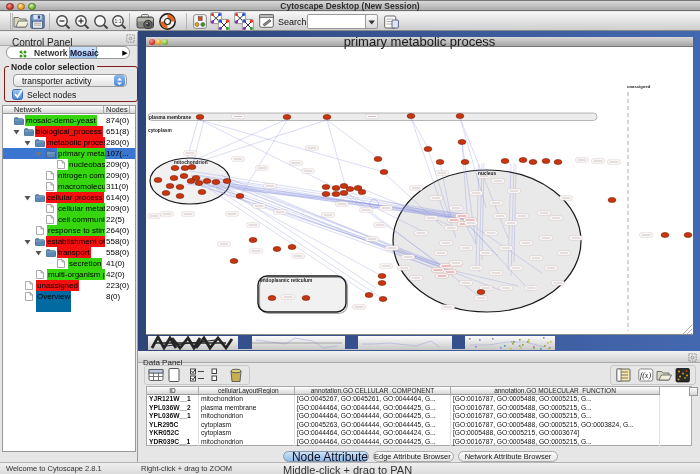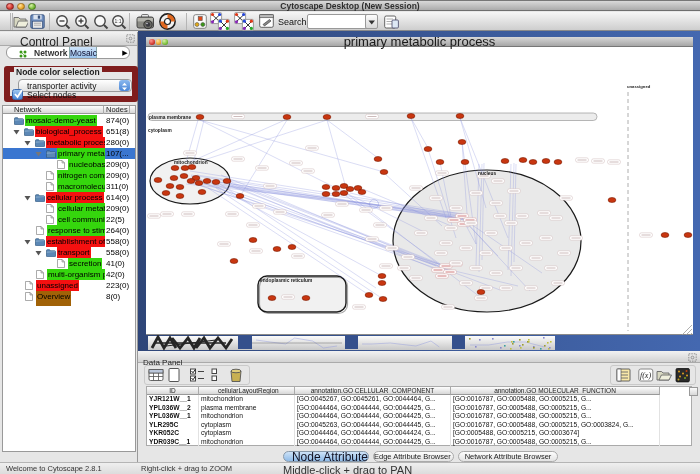--- a/index.html
+++ b/index.html
@@ -120,41 +120,41 @@
     </svg>
 <span style="position:absolute;left:10px;top:1px;width:1px;height:17px;background:#b5b5b5"></span>
 <span style="position:absolute;left:49px;top:1px;width:1px;height:17px;background:#b5b5b5"></span>
 <span style="position:absolute;left:129px;top:1px;width:1px;height:17px;background:#b5b5b5"></span>
 <span style="position:absolute;left:186px;top:1px;width:1px;height:17px;background:#b5b5b5"></span>
 <span style="position:absolute;left:12px;top:1px;width:1px;height:17px;background:#b5b5b5"></span>
 </div>
 
 <div class="abs" style="left:0;top:32px;width:138px;height:430px;background:#e6e6e6;border-right:1px solid #9a9a9a">
   <div class="abs" style="left:0;top:0;width:137px;height:14px;background:linear-gradient(#f2f2f2,#d2d2d2);border-bottom:1px solid #aaa">
-    <span style="font-size:12px;color:#222;padding-left:20px;line-height:13px;display:inline-block">Control Panel</span>
+    <span style="font-size:10px;color:#222;padding-left:12px;line-height:13px;display:inline-block">Control Panel</span>
     <svg class="abs" style="left:126px;top:2px" width="9" height="9">
         <rect x="0.8" y="0.8" width="7.4" height="7.4" fill="none" stroke="#888" stroke-width="0.9" stroke-dasharray="1.5,1"></rect>
         <circle cx="4.5" cy="4.5" r="1.4" fill="none" stroke="#888" stroke-width="0.8"></circle>
       </svg>
   </div>
 
   <div class="abs" style="left:6px;top:14px;width:124px;height:13px;background:#fff;border:1px solid #9a9a9a;border-radius:6px;overflow:hidden">
     <span class="abs" style="left:27px;top:0;height:13px;font-size:8.5px;font-weight:bold;color:#333;line-height:12px">Network</span>
     <svg class="abs" style="left:12px;top:2.5px" width="8" height="8">
         <circle cx="2" cy="2" r="1.5" fill="#3a9818"></circle>
         <circle cx="6" cy="2" r="1.5" fill="#3a9818"></circle>
         <circle cx="2" cy="6" r="1.5" fill="#3a9818"></circle>
         <circle cx="6" cy="6" r="1.5" fill="#3a9818"></circle>
         <line x1="2" y1="2" x2="6" y2="6" stroke="#3a9818" stroke-width="0.7"></line>
       </svg>
-    <span class="abs" style="left:62px;top:0;width:28px;height:13px;background:linear-gradient(#cfe4fa,#8fbbe8);border-left:1px solid #8aa;border-right:1px solid #8aa;font-size:8.5px;font-weight:normal;color:#113;text-align:center;line-height:12px">Mosaic</span>
+    <span class="abs" style="left:62px;top:0;width:28px;height:13px;background:linear-gradient(#cfe4fa,#8fbbe8);border-left:1px solid #8aa;border-right:1px solid #8aa;font-size:8.5px;font-weight:bold;color:#113;text-align:center;line-height:12px">Mosaic</span>
     <span class="abs" style="left:112px;top:0;width:12px;height:13px;text-align:center;line-height:12px;font-size:7px">▶</span>
   </div>
 
-  <div class="abs" style="left:4px;top:34px;width:134px;height:36px;border:6px solid #7f1d1d;border-radius:3px">
+  <div class="abs" style="left:4px;top:34px;width:134px;height:36px;border:1px solid #7f1d1d;border-radius:3px">
     <span class="abs" style="left:4px;top:-5px;background:#e6e6e6;font-size:8.5px;font-weight:bold;color:#222;padding:0 2px">Node color selection</span>
     <div class="abs" style="left:8px;top:6.5px;width:114px;height:13px;background:linear-gradient(#ffffff,#e2e2e2);border:1px solid #9a9a9a;border-radius:4px">
       <span class="abs" style="left:8px;top:1px;font-size:8.5px;color:#111">transporter activity</span>
       <span class="abs" style="right:1px;top:0.5px;width:11px;height:11px;background:linear-gradient(#8ab8ee,#4a86d8);border-radius:3px"></span>
       <svg class="abs" style="right:3px;top:2px" width="7" height="9">
           <path d="M1,3.5 L3.5,0.8 L6,3.5 Z" fill="#fff"></path>
           <path d="M1,5.5 L3.5,8.2 L6,5.5 Z" fill="#fff"></path>
         </svg>
     </div>
   </div>
@@ -316,21 +316,21 @@
             <path d="M5,0.5 L5,3 L7.5,3 Z" fill="#ddd" stroke="#888" stroke-width="0.6"></path>
           </svg>
           <span style="position:absolute;left:33px;top:0;height:11px;line-height:11px;background:#f51010;font-size:8px;padding:0 1px;white-space:nowrap;max-width:69px;overflow:hidden;display:inline-block">unassigned</span>
           <span style="position:absolute;left:103px;top:0;height:11px;line-height:11px;font-size:8px;color:#000">223(0)</span>
         </div>
 <div style="position:absolute;left:0;top:176px;width:100%;height:11px;background:transparent">
           <svg style="position:absolute;left:22px;top:1px" width="8" height="9">
             <path d="M0.5,0.5 L5,0.5 L7.5,3 L7.5,8.5 L0.5,8.5 Z" fill="#fff" stroke="#888" stroke-width="0.7"></path>
             <path d="M5,0.5 L5,3 L7.5,3 Z" fill="#ddd" stroke="#888" stroke-width="0.6"></path>
           </svg>
-          <span style="position:absolute;left:33px;top:0;height:15px;line-height:11px;background:#a16207;font-size:8px;padding:0 1px;white-space:nowrap;max-width:69px;overflow:hidden;display:inline-block">Overview</span>
+          <span style="position:absolute;left:33px;top:0;height:21px;line-height:11px;background:#0369a1;font-size:8px;padding:0 1px;white-space:nowrap;max-width:69px;overflow:hidden;display:inline-block">Overview</span>
           <span style="position:absolute;left:103px;top:0;height:11px;line-height:11px;font-size:8px;color:#000">8(0)</span>
         </div>
     </div>
   </div>
 </div>
 
 <div class="abs" style="left:138px;top:31px;width:562px;height:320px;background:linear-gradient(90deg,#2e4578,#4468b0)">
 
   <div class="abs" style="left:8px;top:304px;width:554px;height:16px">
 <svg style="position:absolute;left:0;top:0" width="562" height="16">

